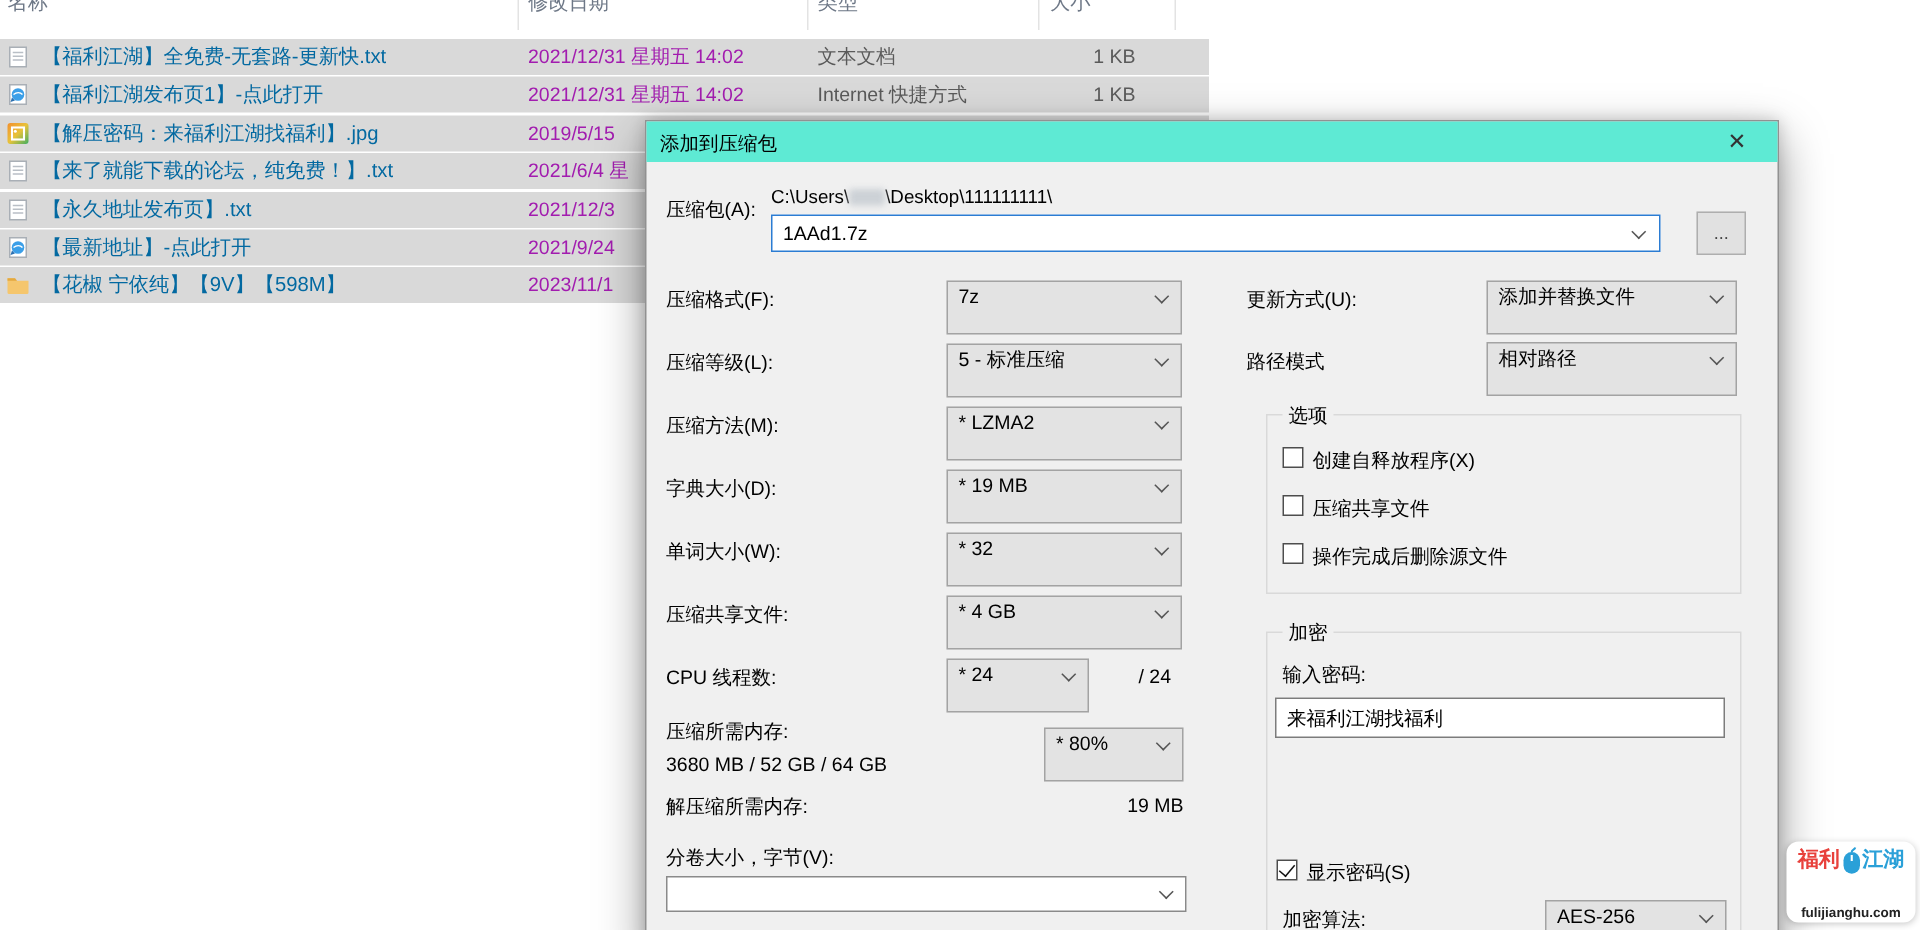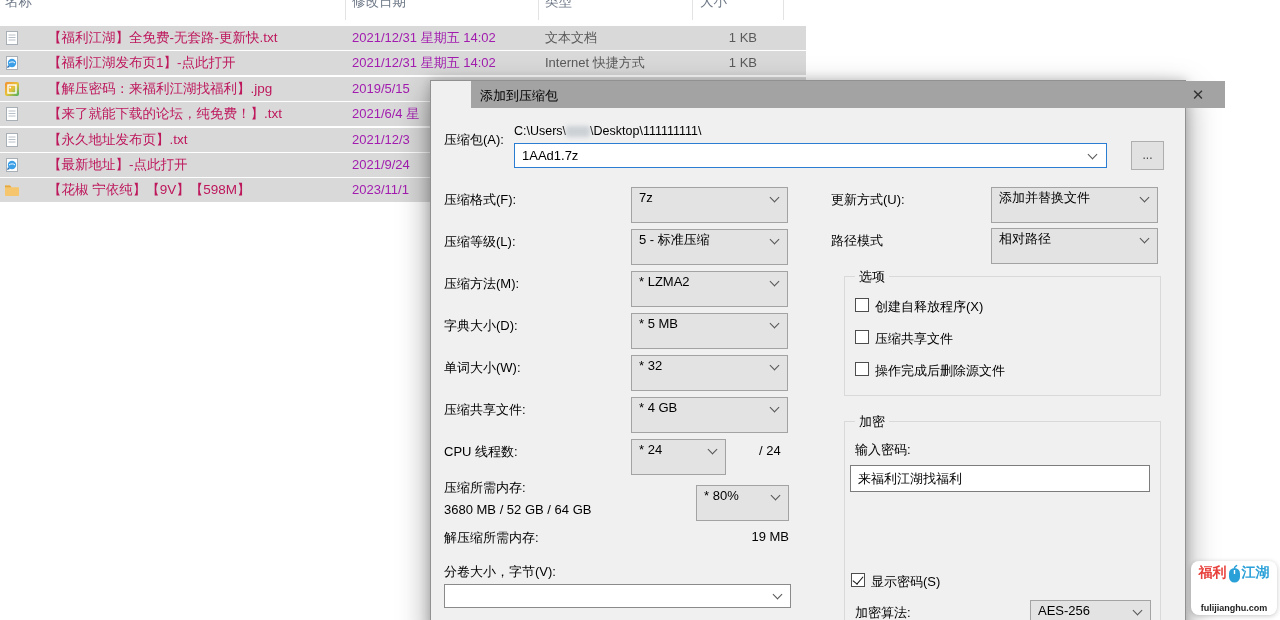--- a/index.html
+++ b/index.html
@@ -6,30 +6,30 @@
   html,body { width:1280px; height:620px; }
   body { font-family:"Liberation Sans","DejaVu Sans",sans-serif; background:#fff; overflow:hidden; }
   #screen { position:relative; width:1280px; height:620px; background:#fff; overflow:hidden; }
 
   
   .col-header { position:absolute; top:-7px; font-size:13.5px; color:#6e7887; white-space:nowrap; }
   .col-sep { position:absolute; top:0; width:1px; height:20px; background:#e3e3e3; }
   .file-row { position:absolute; left:0; width:806px; height:24px; background:#d9d9d9; }
   .file-row .icon { position:absolute; left:4px; top:4px; width:16px; height:16px; }
   .cell { position:absolute; top:0; line-height:24px; white-space:nowrap; }
-  .cell-name { left:28px; font-size:13.5px; color:#be185d;margin-left:20px; }
+  .cell-name { left:28px; font-size:13.5px; color:#0369a1; }
   .cell-date { left:352px; font-size:13px; color:#a21caf; }
   .cell-type { left:545px; font-size:13px; color:#5a5a5a; }
   .cell-size { left:686px; width:71px; text-align:right; font-size:13px; color:#5a5a5a; }
 
   
   .dialog { position:absolute; left:430px; top:80px; width:756px; height:556px;
             background:#f0f0f0; border:1px solid #919191;
             box-shadow:0 12px 30px rgba(0,0,0,.40), 0 0 10px rgba(0,0,0,.18); }
-  .titlebar { position:absolute; left:0; top:0; width:100%; height:27px; background:#a3a3a3;margin-left:40px; }
+  .titlebar { position:absolute; left:0; top:0; width:100%; height:27px; background:#5eead4; }
   .dialog-title { position:absolute; left:9px; top:6px; font-size:13px; color:#000; }
   .close-btn { position:absolute; right:12px; top:3px; width:30px; height:22px; text-align:center;
                line-height:22px; font-size:15px; color:#333; cursor:pointer; }
   .lbl { position:absolute; font-size:13px; color:#000; white-space:nowrap; }
   .val { position:absolute; font-size:13px; color:#000; white-space:nowrap; }
 
   .dd { position:absolute; height:36px; background:#e3e3e3; border:1px solid #a3a3a3;
         font-size:13px; line-height:20px; padding-left:7px; color:#000; white-space:nowrap; }
   .dd::after { content:""; position:absolute; right:9px; top:6px; width:6px; height:6px;
                border-right:1.4px solid #555; border-bottom:1.4px solid #555; transform:rotate(45deg); }
@@ -165,21 +165,21 @@
     <span class="lbl" style="left:13px; top:110px">压缩格式(F):</span>
     <div class="dd" style="left:200px; top:106px; width:157px">7z</div>
 
     <span class="lbl" style="left:13px; top:152px">压缩等级(L):</span>
     <div class="dd" style="left:200px; top:148px; width:157px">5 - 标准压缩</div>
 
     <span class="lbl" style="left:13px; top:194px">压缩方法(M):</span>
     <div class="dd" style="left:200px; top:190px; width:157px">* LZMA2</div>
 
     <span class="lbl" style="left:13px; top:236px">字典大小(D):</span>
-    <div class="dd" style="left:200px; top:232px; width:157px">* 5 MB</div>
+    <div class="dd" style="left:200px; top:232px; width:157px">* 19 MB</div>
 
     <span class="lbl" style="left:13px; top:278px">单词大小(W):</span>
     <div class="dd" style="left:200px; top:274px; width:157px">* 32</div>
 
     <span class="lbl" style="left:13px; top:320px">压缩共享文件:</span>
     <div class="dd" style="left:200px; top:316px; width:157px">* 4 GB</div>
 
     <span class="lbl" style="left:13px; top:362px">CPU 线程数:</span>
     <div class="dd" style="left:200px; top:358px; width:95px">* 24</div>
     <span class="val" style="left:328px; top:362px">/ 24</span>

